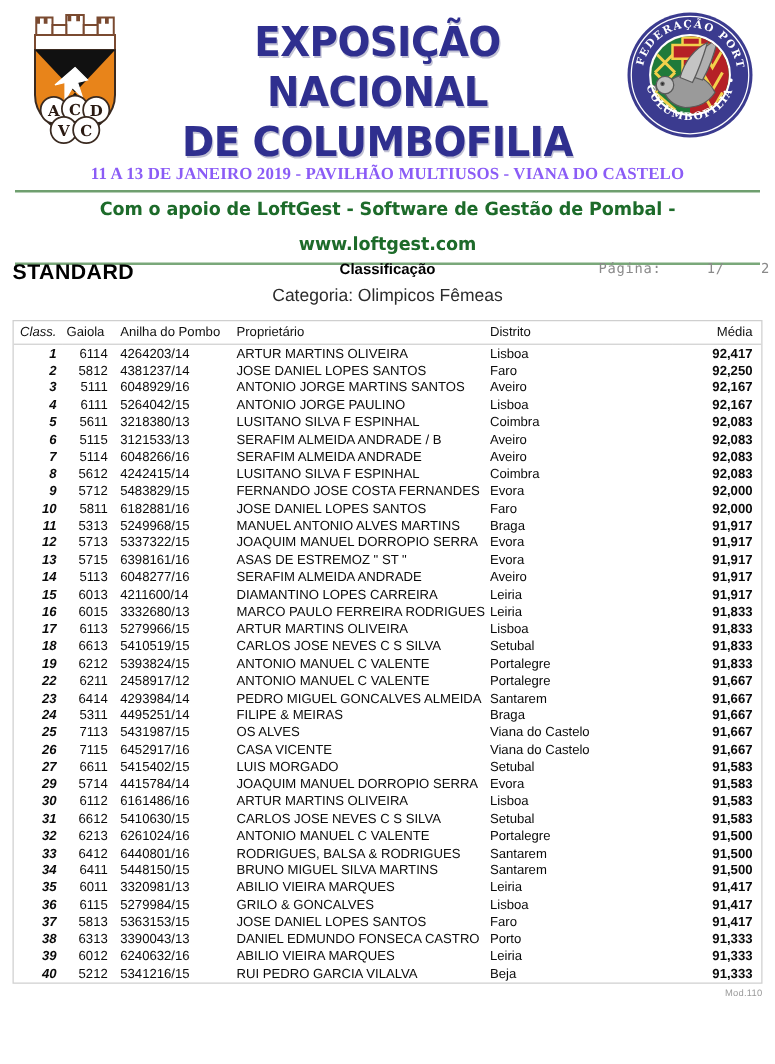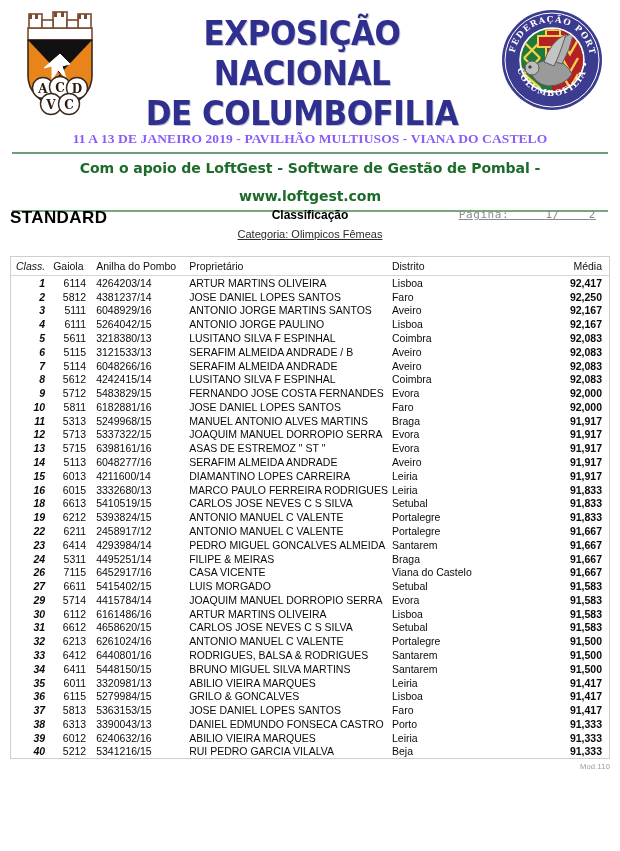--- a/index.html
+++ b/index.html
@@ -112,38 +112,36 @@
     position: absolute;
     left: 0;
     top: 0;
     width: 620px;
     text-align: center;
     font-size: 12px;
     font-weight: bold;
   }
   .rh-page {
     position: absolute;
-    right: 24px;
+    right: 4px;
     top: 0;
     font-family: "DejaVu Sans Mono", monospace;
     font-size: 11px;
     color: #8a8a8a;
     letter-spacing: 0.6px;
     white-space: pre;
-    text-decoration: underline;
   }
   .rh-cat {
     position: absolute;
     left: 0;
     top: 20px;
     width: 620px;
     text-align: center;
-    font-size: 11px;
+    font-size: 14px;
     color: #2b2b2b;
-    text-decoration: underline;
   }
 
   
   .tbl-wrap {
     margin: 0 10px;
     border: 1px solid #cfcfcf;
     border-top: 1px solid #cfcfcf;
   }
   table.grid {
     width: 100%;
@@ -442,20 +440,28 @@
           </tr>
           <tr class="row">
             <td class="c-class">16</td>
             <td class="c-gaiola">6015</td>
             <td class="c-anilha">3332680/13</td>
             <td class="c-prop">MARCO PAULO FERREIRA RODRIGUES</td>
             <td class="c-dist">Leiria</td>
             <td class="c-media">91,833</td>
           </tr>
           <tr class="row">
+            <td class="c-class">17</td>
+            <td class="c-gaiola">6113</td>
+            <td class="c-anilha">5279966/15</td>
+            <td class="c-prop">ARTUR MARTINS OLIVEIRA</td>
+            <td class="c-dist">Lisboa</td>
+            <td class="c-media">91,833</td>
+          </tr>
+          <tr class="row">
             <td class="c-class">18</td>
             <td class="c-gaiola">6613</td>
             <td class="c-anilha">5410519/15</td>
             <td class="c-prop">CARLOS JOSE NEVES C S SILVA</td>
             <td class="c-dist">Setubal</td>
             <td class="c-media">91,833</td>
           </tr>
           <tr class="row">
             <td class="c-class">19</td>
             <td class="c-gaiola">6212</td>
@@ -482,20 +488,28 @@
           </tr>
           <tr class="row">
             <td class="c-class">24</td>
             <td class="c-gaiola">5311</td>
             <td class="c-anilha">4495251/14</td>
             <td class="c-prop">FILIPE &amp; MEIRAS</td>
             <td class="c-dist">Braga</td>
             <td class="c-media">91,667</td>
           </tr>
           <tr class="row">
+            <td class="c-class">25</td>
+            <td class="c-gaiola">7113</td>
+            <td class="c-anilha">5431987/15</td>
+            <td class="c-prop">OS ALVES</td>
+            <td class="c-dist">Viana do Castelo</td>
+            <td class="c-media">91,667</td>
+          </tr>
+          <tr class="row">
             <td class="c-class">26</td>
             <td class="c-gaiola">7115</td>
             <td class="c-anilha">6452917/16</td>
             <td class="c-prop">CASA VICENTE</td>
             <td class="c-dist">Viana do Castelo</td>
             <td class="c-media">91,667</td>
           </tr>
           <tr class="row">
             <td class="c-class">27</td>
             <td class="c-gaiola">6611</td>
@@ -516,21 +530,21 @@
             <td class="c-class">30</td>
             <td class="c-gaiola">6112</td>
             <td class="c-anilha">6161486/16</td>
             <td class="c-prop">ARTUR MARTINS OLIVEIRA</td>
             <td class="c-dist">Lisboa</td>
             <td class="c-media">91,583</td>
           </tr>
           <tr class="row">
             <td class="c-class">31</td>
             <td class="c-gaiola">6612</td>
-            <td class="c-anilha">4658620/15</td>
+            <td class="c-anilha">5410630/15</td>
             <td class="c-prop">CARLOS JOSE NEVES C S SILVA</td>
             <td class="c-dist">Setubal</td>
             <td class="c-media">91,583</td>
           </tr>
           <tr class="row">
             <td class="c-class">32</td>
             <td class="c-gaiola">6213</td>
             <td class="c-anilha">6261024/16</td>
             <td class="c-prop">ANTONIO MANUEL C VALENTE</td>
             <td class="c-dist">Portalegre</td>

